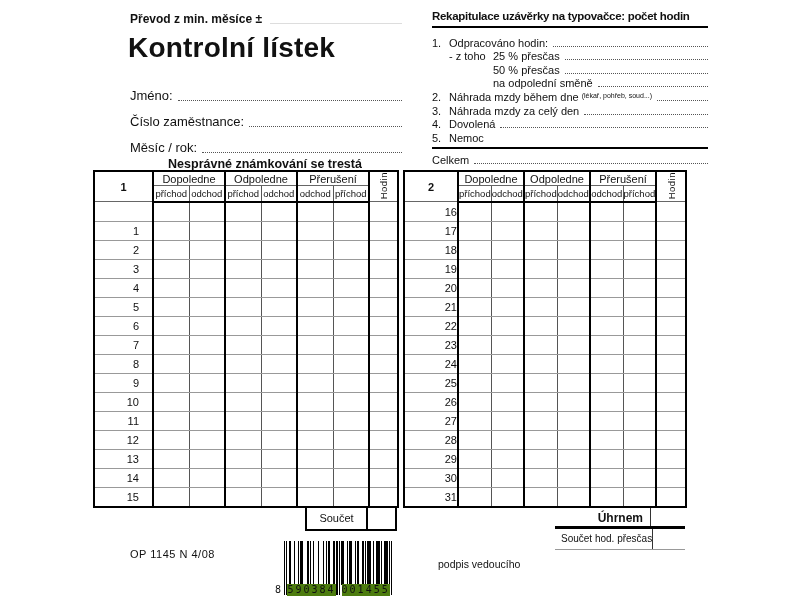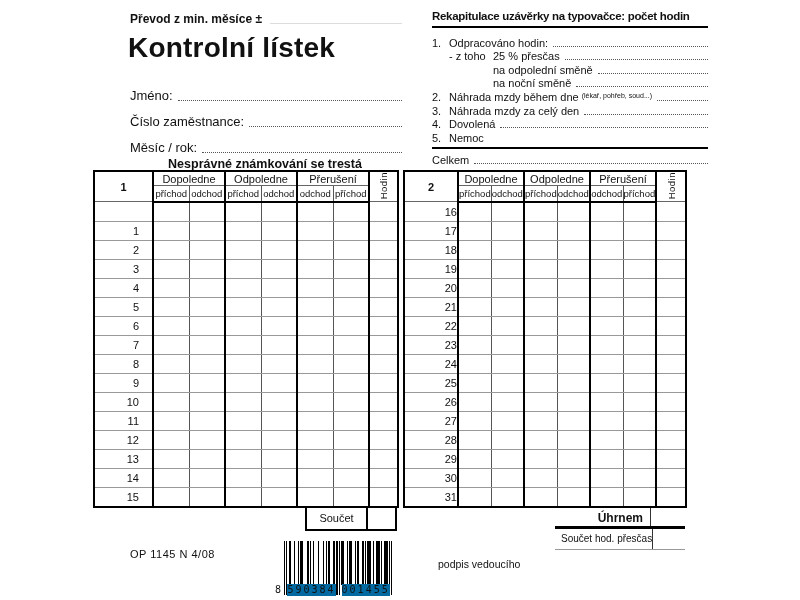--- a/index.html
+++ b/index.html
@@ -60,21 +60,21 @@
   .s-val{width:34px;border-left:1.5px solid #333;}
 
   
   .form-code{position:absolute;left:130px;top:548px;font-size:11px;letter-spacing:.5px;}
   .signature{position:absolute;left:432px;top:558px;font-size:10.5px;padding-left:6px;}
   .barcode{position:absolute;left:284px;top:541px;width:110px;height:55px;}
   .bc-bars{position:absolute;left:0;top:0;font-size:0;white-space:nowrap;}
   .bc-m{display:inline-block;width:1.15px;height:44px;vertical-align:top;}
   .bc-m.on{background:#000;}
   .bc-m.tall{height:54px;}
-  .bc-d{position:absolute;bottom:0;height:12px;background:#0369a1;text-align:center;
+  .bc-d{position:absolute;bottom:0;height:12px;background:#4d7c0f;text-align:center;
         font-family:"DejaVu Sans Mono",monospace;font-size:10px;line-height:12px;letter-spacing:2px;}
   .bc-lead{left:-11px;width:10px;background:transparent;letter-spacing:0;}
   .bc-left{left:3.45px;width:48.3px;}
   .bc-right{left:57.5px;width:48.3px;}
 </style>
 </head>
 <body>
 
 <div class="page">
 
@@ -108,26 +108,26 @@
       <span class="dots"></span>
     </div>
     <div class="rrow">
       <span class="r-num"></span>
       <span class="r-pre">- z toho</span>
       <span>25 % přesčas</span>
       <span class="dots"></span>
     </div>
     <div class="rrow">
       <span class="r-sp"></span>
+      <span>50 % přesčas</span>
+      <span class="dots"></span>
+    </div>
+    <div class="rrow">
+      <span class="r-sp"></span>
       <span>na odpolední směně</span>
-      <span class="dots"></span>
-    </div>
-    <div class="rrow">
-      <span class="r-sp"></span>
-      <span>na noční směně</span>
       <span class="dots"></span>
     </div>
     <div class="rrow">
       <span class="r-num">2.</span>
       <span>Náhrada mzdy během dne</span>
       <span class="r-note">(lékař, pohřeb, soud...)</span>
       <span class="dots"></span>
     </div>
     <div class="rrow">
       <span class="r-num">3.</span>

